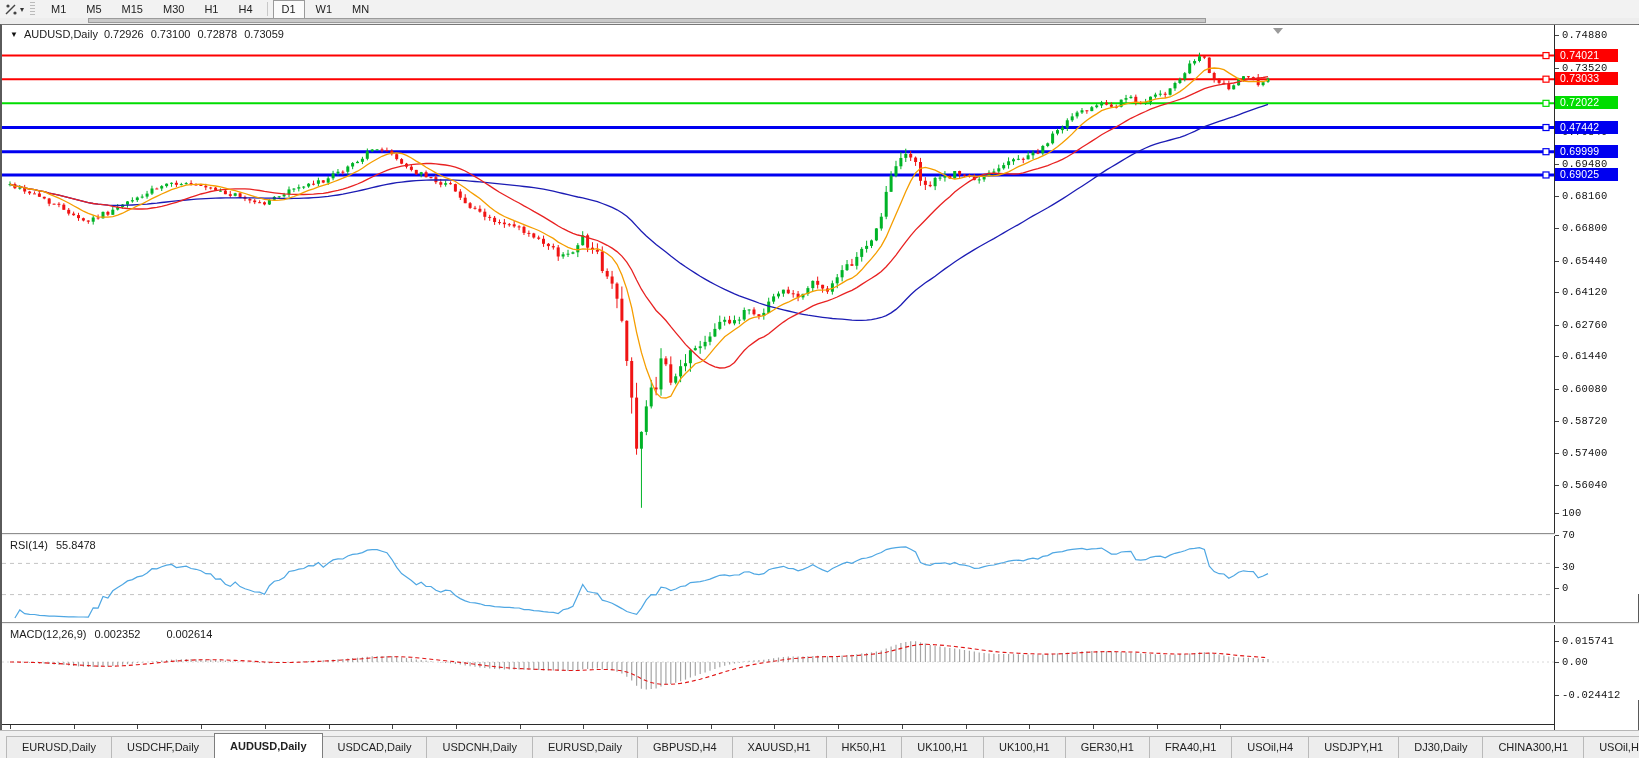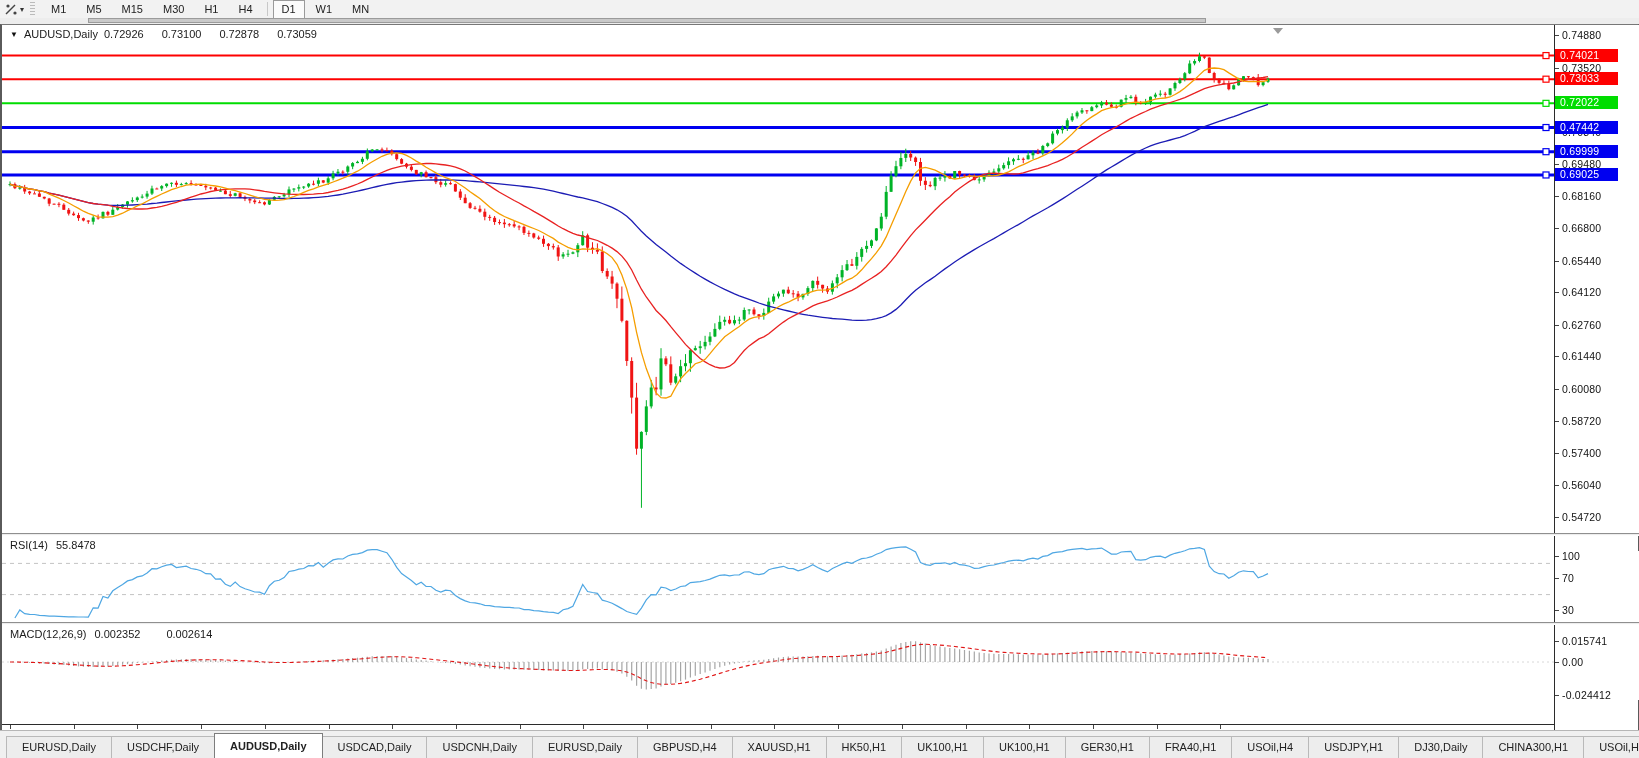--- a/index.html
+++ b/index.html
@@ -20,21 +20,21 @@
   #scrollstrip{left:0;top:18px;width:1639px;height:6px;background:#ededed;border-bottom:1px solid #9a9a9a;}
   #scrollthumb{left:88px;top:0;width:1118px;height:5px;background:#c9c9c9;border:1px solid #9b9b9b;box-sizing:border-box;}
   
   #chart-area{left:0;top:24px;width:1639px;height:706px;background:#fff;border-left:2px solid #5a5a5a;
     border-right:1px solid #5a5a5a;box-sizing:border-box;border-top:1px solid #777;}
   .axis-sep{left:1552px;top:0;width:1px;height:706px;background:#2b2b2b;}
   .panel{left:0;width:1552px;background:#fff;overflow:hidden;}
   .axiscol{left:1553px;width:84px;background:#fff;overflow:visible;}
   .rowsep{left:0;width:1639px;height:3px;background:#ededed;border-top:1px solid #8f8f8f;border-bottom:1px solid #fdfdfd;box-sizing:border-box;}
   .ptick{position:absolute;left:0;width:4px;height:1px;background:#444;}
-  .plabel{position:absolute;left:7px;font-size:10.5px;color:#111;transform:translateY(-6px);white-space:nowrap;letter-spacing:0.2px;}
+  .plabel{position:absolute;left:7px;font-size:10.5px;color:#111;transform:translateY(-6px);white-space:nowrap;letter-spacing:0.2px;font-family:Liberation Mono, monospace;}
   .badge{position:absolute;left:0px;height:13px;line-height:13px;font-size:10.5px;color:#fff;padding:0 4px 0 5px;
     min-width:54px;transform:translateY(-7px);white-space:nowrap;letter-spacing:0.2px;}
   .paneltitle{position:absolute;left:8px;top:3px;font-size:11px;color:#1a1a1a;white-space:nowrap;}
   #main-title{display:flex;gap:6px;align-items:center;}
   #main-title .tri{font-size:8px;color:#111;}
   
   #dates{left:0;top:699px;width:1552px;height:31px;background:#fff;border-top:1px solid #2b2b2b;box-sizing:border-box;}
   .dlabel{position:absolute;top:13px;font-size:10.5px;color:#111;white-space:nowrap;}
   .dtick{position:absolute;top:0;width:1px;height:4px;background:#444;}
   
@@ -614,21 +614,21 @@
           <rect x="1264.5" y="53.6" width="3" height="3.2" fill="#00b327"></rect>
         </g>
         <polyline points="8.0,159.1 12.9,161.2 17.8,161.7 22.7,162.9 27.6,164.0 32.5,164.7 37.4,165.8 42.3,166.7 47.2,168.1 52.1,169.1 56.9,170.1 61.8,171.3 66.7,172.6 71.6,173.9 76.5,175.2 81.4,176.4 86.3,177.6 91.2,178.5 96.1,179.2 101.0,179.6 105.9,180.1 110.8,180.3 115.7,180.4 120.6,180.4 125.5,180.2 130.4,180.0 135.3,179.7 140.2,179.4 145.1,179.1 150.0,178.5 154.8,178.1 159.7,177.5 164.6,177.0 169.5,176.4 174.4,175.9 179.3,175.5 184.2,175.0 189.1,174.6 194.0,174.2 198.9,173.9 203.8,173.6 208.7,173.3 213.6,173.2 218.5,173.0 223.4,172.9 228.3,172.8 233.2,172.8 238.1,172.7 243.0,172.8 247.9,172.8 252.7,172.9 257.6,173.0 262.5,173.1 267.4,173.1 272.3,173.1 277.2,173.3 282.1,173.5 287.0,173.5 291.9,173.4 296.8,173.3 301.7,173.2 306.6,173.0 311.5,172.7 316.4,172.3 321.3,171.9 326.2,171.4 331.1,170.7 336.0,170.0 340.9,169.2 345.8,168.2 350.6,167.2 355.5,166.1 360.4,165.0 365.3,163.8 370.2,162.7 375.1,161.5 380.0,160.4 384.9,159.4 389.8,158.5 394.7,157.7 399.6,157.1 404.5,156.5 409.4,156.0 414.3,155.7 419.2,155.4 424.1,155.2 429.0,155.0 433.9,155.0 438.8,155.0 443.6,155.0 448.5,155.0 453.4,155.1 458.3,155.4 463.2,155.7 468.1,156.1 473.0,156.5 477.9,156.9 482.8,157.4 487.7,157.9 492.6,158.4 497.5,158.9 502.4,159.4 507.3,159.9 512.2,160.4 517.1,160.9 522.0,161.5 526.9,162.0 531.8,162.6 536.7,163.4 541.5,164.2 546.4,165.1 551.3,166.1 556.2,167.3 561.1,168.5 566.0,169.7 570.9,170.9 575.8,172.0 580.7,172.9 585.6,174.2 590.5,175.4 595.4,176.7 600.3,178.5 605.2,180.4 610.1,182.4 615.0,184.8 619.9,187.7 624.8,191.3 629.7,195.7 634.6,201.1 639.4,206.2 644.3,210.9 649.2,215.2 654.1,219.5 659.0,223.3 663.9,227.0 668.8,231.0 673.7,234.8 678.6,238.4 683.5,241.8 688.4,245.0 693.3,248.1 698.2,251.2 703.1,254.1 708.0,256.9 712.9,259.5 717.8,262.0 722.7,264.4 727.6,266.6 732.5,268.8 737.3,270.8 742.2,272.6 747.1,274.4 752.0,276.2 756.9,278.0 761.8,279.6 766.7,281.1 771.6,282.4 776.5,283.6 781.4,284.8 786.3,286.0 791.2,287.1 796.1,288.3 801.0,289.3 805.9,290.2 810.8,290.9 815.7,291.6 820.6,292.3 825.5,292.9 830.4,293.5 835.2,293.9 840.1,294.2 845.0,294.6 849.9,295.1 854.8,295.3 859.7,295.3 864.6,295.2 869.5,294.6 874.4,293.7 879.3,292.5 884.2,290.6 889.1,287.9 894.0,284.4 898.9,280.0 903.8,274.7 908.7,269.7 913.6,265.3 918.5,261.5 923.4,257.8 928.2,254.6 933.1,251.3 938.0,247.5 942.9,243.9 947.8,240.5 952.7,237.0 957.6,233.8 962.5,230.6 967.4,227.6 972.3,224.6 977.2,221.8 982.1,219.0 987.0,216.3 991.9,213.6 996.8,210.7 1001.7,207.9 1006.6,205.0 1011.5,202.3 1016.4,199.6 1021.3,196.7 1026.1,193.8 1031.0,190.9 1035.9,188.2 1040.8,185.5 1045.7,182.8 1050.6,179.9 1055.5,176.9 1060.4,173.9 1065.3,170.7 1070.2,167.5 1075.1,164.3 1080.0,161.2 1084.9,158.0 1089.8,154.7 1094.7,151.4 1099.6,148.1 1104.5,144.9 1109.4,142.0 1114.3,139.1 1119.2,136.1 1124.0,133.2 1128.9,130.4 1133.8,127.8 1138.7,125.3 1143.6,123.0 1148.5,120.8 1153.4,119.1 1158.3,117.6 1163.2,116.3 1168.1,115.0 1173.0,113.7 1177.9,112.3 1182.8,110.7 1187.7,108.5 1192.6,106.3 1197.5,103.9 1202.4,101.7 1207.3,99.8 1212.2,98.1 1217.1,96.4 1221.9,94.8 1226.8,93.2 1231.7,91.6 1236.6,89.8 1241.5,87.9 1246.4,86.1 1251.3,84.3 1256.2,82.7 1261.1,81.1 1266.0,79.4" fill="none" stroke="#1c1cb4" stroke-width="1.3"></polyline>
         <polyline points="8.0,159.1 12.9,161.2 17.8,161.7 22.7,162.9 27.6,164.0 32.5,164.7 37.4,165.8 42.3,166.7 47.2,168.1 52.1,169.1 56.9,170.1 61.8,171.3 66.7,172.6 71.6,173.9 76.5,175.2 81.4,176.4 86.3,177.6 91.2,178.5 96.1,179.2 101.0,179.6 105.9,180.1 110.8,181.3 115.7,182.2 120.6,183.0 125.5,183.5 130.4,183.8 135.3,184.0 140.2,184.0 145.1,183.8 150.0,183.0 154.8,182.3 159.7,181.4 164.6,180.2 169.5,178.7 174.4,177.3 179.3,175.6 184.2,173.9 189.1,172.1 194.0,170.6 198.9,169.0 203.8,167.8 208.7,166.5 213.6,165.6 218.5,164.9 223.4,164.4 228.3,164.1 233.2,163.8 238.1,163.8 243.0,163.9 247.9,164.2 252.7,164.8 257.6,165.5 262.5,166.4 267.4,167.1 272.3,167.8 277.2,168.4 282.1,168.9 287.0,169.2 291.9,169.3 296.8,169.5 301.7,169.5 306.6,169.3 311.5,169.1 316.4,168.6 321.3,168.3 326.2,167.5 331.1,166.4 336.0,165.4 340.9,164.2 345.8,162.7 350.6,160.9 355.5,159.0 360.4,156.9 365.3,154.4 370.2,152.0 375.1,149.7 380.0,147.5 384.9,145.4 389.8,143.7 394.7,142.3 399.6,141.2 404.5,140.3 409.4,139.6 414.3,139.2 419.2,138.8 424.1,138.5 429.0,138.5 433.9,138.9 438.8,139.5 443.6,140.0 448.5,140.9 453.4,142.2 458.3,143.9 463.2,146.0 468.1,148.7 473.0,151.6 477.9,154.5 482.8,157.7 487.7,160.9 492.6,164.1 497.5,167.2 502.4,170.0 507.3,172.8 512.2,175.5 517.1,178.0 522.0,180.9 526.9,183.5 531.8,186.4 536.7,189.1 541.5,191.9 546.4,194.9 551.3,197.9 556.2,201.0 561.1,203.7 566.0,206.1 570.9,208.3 575.8,210.0 580.7,211.1 585.6,212.6 590.5,214.1 595.4,215.5 600.3,217.8 605.2,220.3 610.1,223.1 615.0,226.6 619.9,231.1 624.8,237.2 629.7,245.0 634.6,255.0 639.4,264.2 644.3,272.0 649.2,278.7 654.1,285.5 659.0,290.3 663.9,295.5 668.8,301.7 673.7,307.6 678.6,313.4 683.5,319.4 688.4,324.3 693.3,329.0 698.2,333.5 703.1,336.9 708.0,339.7 712.9,341.9 717.8,343.0 722.7,342.9 727.6,341.2 732.5,337.5 737.3,331.3 742.2,325.5 747.1,320.9 752.0,317.4 756.9,313.9 761.8,311.8 766.7,308.8 771.6,304.7 776.5,300.7 781.4,297.1 786.3,293.8 791.2,291.1 796.1,288.6 801.0,286.2 805.9,283.6 810.8,280.9 815.7,278.8 820.6,277.3 825.5,275.9 830.4,274.0 835.2,272.0 840.1,269.6 845.0,267.4 849.9,265.3 854.8,262.6 859.7,259.4 864.6,256.2 869.5,253.3 874.4,250.1 879.3,246.4 884.2,241.8 889.1,236.2 894.0,230.1 898.9,223.4 903.8,216.8 908.7,210.6 913.6,204.9 918.5,200.0 923.4,195.0 928.2,190.0 933.1,185.0 938.0,180.2 942.9,175.8 947.8,171.7 952.7,167.1 957.6,163.2 962.5,159.7 967.4,156.4 972.3,153.6 977.2,151.2 982.1,149.3 987.0,148.4 991.9,148.2 996.8,148.3 1001.7,148.6 1006.6,148.9 1011.5,149.0 1016.4,148.9 1021.3,147.9 1026.1,146.4 1031.0,144.8 1035.9,143.7 1040.8,142.2 1045.7,140.6 1050.6,138.5 1055.5,136.6 1060.4,134.3 1065.3,131.7 1070.2,128.8 1075.1,125.6 1080.0,122.3 1084.9,119.2 1089.8,116.1 1094.7,113.0 1099.6,109.8 1104.5,107.0 1109.4,104.4 1114.3,101.9 1119.2,99.0 1124.0,96.1 1128.9,93.3 1133.8,91.0 1138.7,88.6 1143.6,86.5 1148.5,84.2 1153.4,82.4 1158.3,80.7 1163.2,79.1 1168.1,77.6 1173.0,76.0 1177.9,74.4 1182.8,72.6 1187.7,70.4 1192.6,68.2 1197.5,65.8 1202.4,63.7 1207.3,62.2 1212.2,60.9 1217.1,59.8 1221.9,59.0 1226.8,58.6 1231.7,58.0 1236.6,56.9 1241.5,55.6 1246.4,54.4 1251.3,53.5 1256.2,53.1 1261.1,52.5 1266.0,51.7" fill="none" stroke="#e82222" stroke-width="1.3"></polyline>
         <polyline points="8.0,159.1 12.9,161.2 17.8,161.7 22.7,162.9 27.6,164.0 32.5,164.7 37.4,165.8 42.3,166.7 47.2,169.2 52.1,171.1 56.9,173.2 61.8,175.5 66.7,178.0 71.6,180.8 76.5,183.4 81.4,186.2 86.3,188.4 91.2,190.1 96.1,191.8 101.0,192.1 105.9,192.2 110.8,191.6 115.7,190.2 120.6,188.2 125.5,185.6 130.4,183.5 135.3,180.9 140.2,178.9 145.1,176.3 150.0,173.7 154.8,171.3 159.7,169.0 164.6,166.8 169.5,164.7 174.4,163.1 179.3,161.5 184.2,160.2 189.1,159.7 194.0,159.3 198.9,159.2 203.8,159.7 208.7,160.3 213.6,161.0 218.5,161.9 223.4,163.2 228.3,164.6 233.2,165.7 238.1,167.1 243.0,168.5 247.9,170.1 252.7,171.6 257.6,173.0 262.5,174.3 267.4,174.8 272.3,175.3 277.2,175.2 282.1,174.6 287.0,173.2 291.9,171.5 296.8,169.6 301.7,167.4 306.6,165.4 311.5,163.8 316.4,161.8 321.3,160.3 326.2,158.9 331.1,157.0 336.0,155.1 340.9,153.2 345.8,151.1 350.6,148.5 355.5,146.2 360.4,143.2 365.3,139.8 370.2,136.8 375.1,134.0 380.0,131.3 384.9,129.3 389.8,128.2 394.7,127.9 399.6,128.5 404.5,130.4 409.4,133.0 414.3,136.1 419.2,138.9 424.1,142.2 429.0,145.0 433.9,147.9 438.8,150.5 443.6,152.6 448.5,154.4 453.4,156.5 458.3,159.7 463.2,163.0 468.1,166.8 473.0,170.1 477.9,173.5 482.8,177.7 487.7,181.9 492.6,185.7 497.5,188.9 502.4,191.5 507.3,193.6 512.2,195.7 517.1,197.6 522.0,199.6 526.9,201.6 531.8,203.5 536.7,205.5 541.5,208.0 546.4,210.7 551.3,213.4 556.2,217.1 561.1,219.7 566.0,222.3 570.9,224.1 575.8,224.9 580.7,223.9 585.6,224.1 590.5,224.4 595.4,223.7 600.3,225.8 605.2,228.7 610.1,232.6 615.0,239.3 619.9,250.0 624.8,264.1 629.7,282.6 634.6,307.3 639.4,327.4 644.3,343.6 649.2,356.6 654.1,367.9 659.0,372.6 663.9,373.0 668.8,371.2 673.7,362.1 678.6,353.9 683.5,348.5 688.4,343.8 693.3,338.7 698.2,337.2 703.1,334.3 708.0,328.6 712.9,322.6 717.8,317.1 722.7,311.7 727.6,308.3 732.5,304.8 737.3,301.5 742.2,297.5 747.1,294.1 752.0,292.3 756.9,291.6 761.8,290.7 766.7,288.0 771.6,285.0 776.5,281.8 781.4,279.2 786.3,277.2 791.2,274.6 796.1,272.3 801.0,269.9 805.9,268.2 810.8,266.3 815.7,265.2 820.6,265.1 825.5,264.8 830.4,263.5 835.2,261.0 840.1,258.1 845.0,255.1 849.9,253.2 854.8,249.7 859.7,244.8 864.6,239.0 869.5,233.7 874.4,227.6 879.3,220.9 884.2,211.9 889.1,200.6 894.0,189.3 898.9,177.9 903.8,166.4 908.7,156.1 913.6,147.8 918.5,143.3 923.4,142.4 928.2,143.7 933.1,145.2 938.0,147.6 942.9,150.3 947.8,152.9 952.7,154.1 957.6,153.3 962.5,152.1 967.4,150.9 972.3,151.2 977.2,151.4 982.1,151.4 987.0,150.7 991.9,150.8 996.8,150.0 1001.7,148.7 1006.6,146.8 1011.5,144.2 1016.4,141.6 1021.3,139.6 1026.1,137.4 1031.0,135.0 1035.9,133.1 1040.8,130.8 1045.7,128.5 1050.6,125.3 1055.5,121.7 1060.4,117.8 1065.3,113.4 1070.2,108.9 1075.1,103.7 1080.0,99.3 1084.9,95.2 1089.8,91.9 1094.7,88.9 1099.6,85.7 1104.5,83.8 1109.4,82.6 1114.3,81.8 1119.2,80.5 1124.0,78.9 1128.9,77.6 1133.8,77.2 1138.7,77.3 1143.6,77.0 1148.5,75.7 1153.4,74.2 1158.3,73.4 1163.2,73.0 1168.1,72.0 1173.0,69.5 1177.9,66.6 1182.8,62.9 1187.7,58.8 1192.6,54.6 1197.5,49.9 1202.4,45.3 1207.3,43.3 1212.2,43.0 1217.1,43.4 1221.9,44.7 1226.8,47.9 1231.7,50.9 1236.6,53.8 1241.5,56.1 1246.4,56.6 1251.3,56.3 1256.2,56.6 1261.1,56.5 1266.0,55.1" fill="none" stroke="#f59e00" stroke-width="1.3"></polyline>
         <path d="M1271,3 l10,0 l-5,6 z" fill="#9a9a9a"></path>
       </svg>
     <div class="paneltitle" id="main-title">
       <span class="tri">▼</span>
       <span>AUDUSD,Daily</span>
-      <span style="display:flex;gap:18px">
+      <span style="display:flex;gap:7px">
         <span>0.72926</span>
         <span>0.73100</span>
         <span>0.72878</span>
         <span>0.73059</span>
       </span>
     </div>
   </div>
   <div id="main-axis" class="axiscol abs" style="top:0;height:508px">
       <div class="ptick" style="top: 10px;"></div>
       <div class="plabel" style="top: 10px;">0.74880</div>
@@ -676,21 +676,21 @@
     <svg id="rsi-svg" width="1552" height="86">
         <line x1="0" y1="27.4" x2="1552" y2="27.4" stroke="#c3c3c3" stroke-dasharray="4 4"></line>
         <line x1="0" y1="58.6" x2="1552" y2="58.6" stroke="#c3c3c3" stroke-dasharray="4 4"></line>
         <polyline points="12.9,82.0 17.8,74.0 22.7,77.7 27.6,78.4 32.5,78.5 37.4,79.3 42.3,79.6 47.2,80.2 52.1,80.2 56.9,80.3 61.8,80.6 66.7,80.8 71.6,80.9 76.5,81.0 81.4,81.0 86.3,81.1 91.2,71.8 96.1,72.1 101.0,60.5 105.9,62.1 110.8,54.8 115.7,51.4 120.6,48.5 125.5,44.9 130.4,43.6 135.3,40.9 140.2,39.9 145.1,37.0 150.0,32.7 154.8,32.8 159.7,30.8 164.6,29.1 169.5,28.4 174.4,31.6 179.3,30.9 184.2,30.1 189.1,32.5 194.0,33.3 198.9,34.8 203.8,37.7 208.7,37.9 213.6,43.1 218.5,42.9 223.4,48.2 228.3,50.4 233.2,46.0 238.1,50.6 243.0,52.8 247.9,54.3 252.7,56.0 257.6,56.2 262.5,58.3 267.4,49.7 272.3,45.2 277.2,44.3 282.1,41.6 287.0,35.5 291.9,34.7 296.8,33.2 301.7,32.5 306.6,29.7 311.5,29.8 316.4,26.6 321.3,31.1 326.2,27.3 331.1,23.9 336.0,22.9 340.9,23.0 345.8,20.0 350.6,18.4 355.5,17.9 360.4,16.6 365.3,14.2 370.2,13.7 375.1,13.7 380.0,15.2 384.9,16.7 389.8,23.3 394.7,31.4 399.6,37.6 404.5,41.1 409.4,44.5 414.3,48.7 419.2,46.2 424.1,50.5 429.0,50.5 433.9,54.3 438.8,56.0 443.6,54.1 448.5,54.7 453.4,59.5 458.3,62.6 463.2,64.9 468.1,66.5 473.0,66.8 477.9,67.8 482.8,69.3 487.7,69.6 492.6,70.7 497.5,70.9 502.4,71.3 507.3,71.3 512.2,71.9 517.1,72.0 522.0,73.6 526.9,73.7 531.8,74.6 536.7,74.8 541.5,75.7 546.4,76.1 551.3,76.3 556.2,77.5 561.1,73.7 566.0,72.6 570.9,70.2 575.8,59.4 580.7,48.5 585.6,55.5 590.5,56.5 595.4,57.3 600.3,64.2 605.2,65.5 610.1,67.2 615.0,69.9 619.9,72.6 624.8,75.5 629.7,77.0 634.6,78.3 639.4,72.1 644.3,63.9 649.2,58.6 654.1,58.9 659.0,51.1 663.9,52.0 668.8,54.6 673.7,53.0 678.6,50.5 683.5,49.8 688.4,46.6 693.3,46.1 698.2,45.6 703.1,44.5 708.0,43.1 712.9,41.1 717.8,39.3 722.7,38.8 727.6,39.9 732.5,39.0 737.3,38.8 742.2,36.0 747.1,35.8 752.0,37.9 756.9,38.7 761.8,37.6 766.7,33.8 771.6,32.3 776.5,31.4 781.4,30.3 786.3,32.3 791.2,32.6 796.1,34.8 801.0,33.4 805.9,31.3 810.8,28.8 815.7,31.5 820.6,33.9 825.5,35.9 830.4,32.5 835.2,30.3 840.1,27.9 845.0,26.1 849.9,27.3 854.8,24.7 859.7,22.7 864.6,22.0 869.5,20.7 874.4,18.3 879.3,16.5 884.2,13.6 889.1,12.3 894.0,11.6 898.9,11.1 903.8,10.9 908.7,13.2 913.6,16.0 918.5,26.6 923.4,28.7 928.2,29.3 933.1,27.3 938.0,27.3 942.9,26.8 947.8,28.4 952.7,26.4 957.6,28.7 962.5,29.2 967.4,30.2 972.3,32.4 977.2,32.1 982.1,30.6 987.0,29.5 991.9,29.0 996.8,27.7 1001.7,26.5 1006.6,25.1 1011.5,24.4 1016.4,24.2 1021.3,24.8 1026.1,23.2 1031.0,22.2 1035.9,23.1 1040.8,20.4 1045.7,19.6 1050.6,16.9 1055.5,16.1 1060.4,15.6 1065.3,14.1 1070.2,13.4 1075.1,12.8 1080.0,12.4 1084.9,13.6 1089.8,12.9 1094.7,12.6 1099.6,12.1 1104.5,15.0 1109.4,18.1 1114.3,18.2 1119.2,16.0 1124.0,15.6 1128.9,15.3 1133.8,23.6 1138.7,24.1 1143.6,23.7 1148.5,21.3 1153.4,20.4 1158.3,20.1 1163.2,21.8 1168.1,19.1 1173.0,17.3 1177.9,16.2 1182.8,14.7 1187.7,12.8 1192.6,12.4 1197.5,11.6 1202.4,13.5 1207.3,30.2 1212.2,35.6 1217.1,37.7 1221.9,38.0 1226.8,42.3 1231.7,39.8 1236.6,36.3 1241.5,34.8 1246.4,35.5 1251.3,35.7 1256.2,41.9 1261.1,40.0 1266.0,37.6" fill="none" stroke="#4fa7e3" stroke-width="1.2"></polyline>
       </svg>
     <div class="paneltitle">
       <span>RSI(14)</span>
       <span style="margin-left:5px">55.8478</span>
     </div>
   </div>
-  <div id="rsi-axis" class="axiscol abs" style="top:526px;height:86px">
+  <div id="rsi-axis" class="axiscol abs" style="top:483px;height:86px">
       <div class="ptick" style="top: 5px;"></div>
       <div class="plabel" style="top: 5px;">100</div>
       <div class="ptick" style="top: 27px;"></div>
       <div class="plabel" style="top: 27px;">70</div>
       <div class="ptick" style="top: 59px;"></div>
       <div class="plabel" style="top: 59px;">30</div>
       <div class="ptick" style="top: 80px;"></div>
       <div class="plabel" style="top: 80px;">0</div>
     </div>
 

